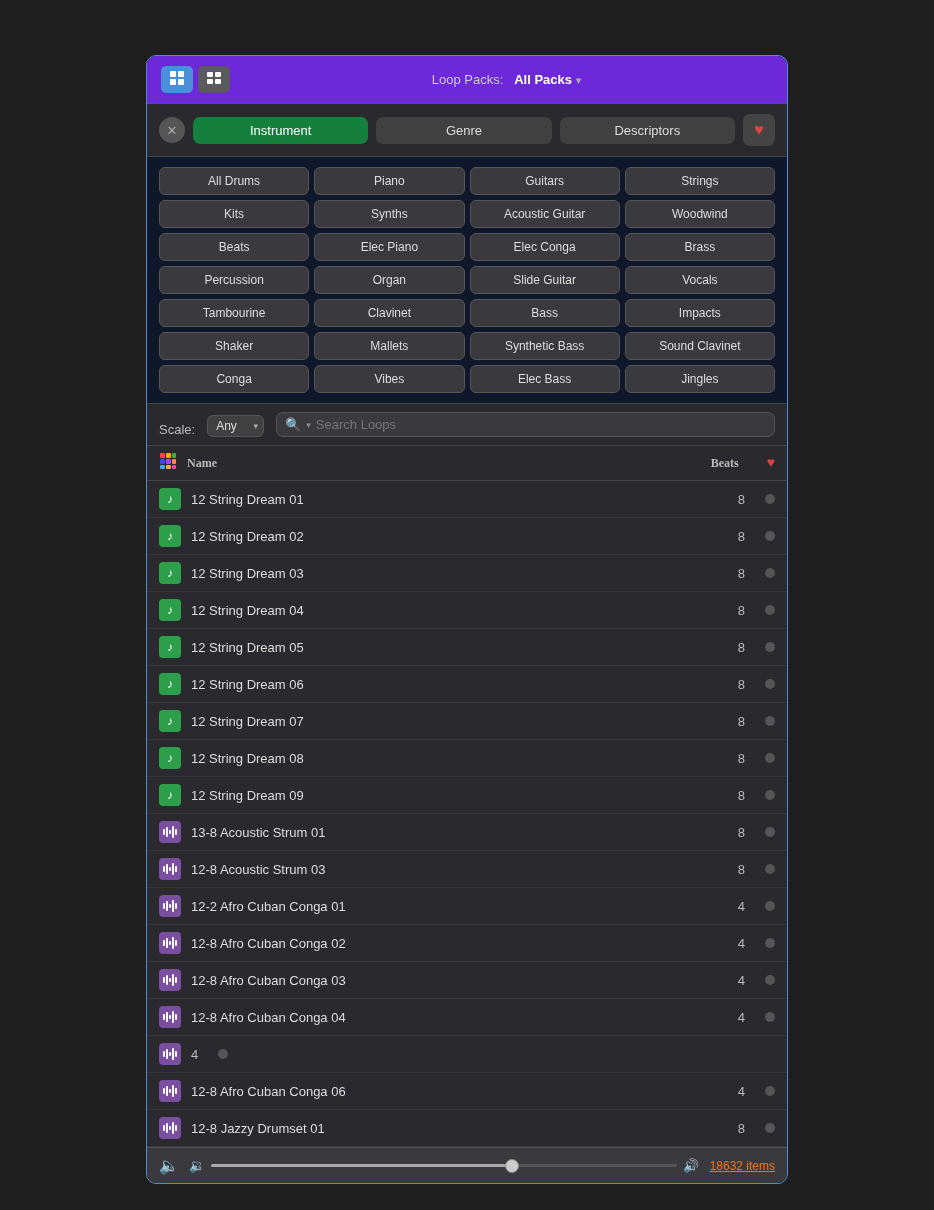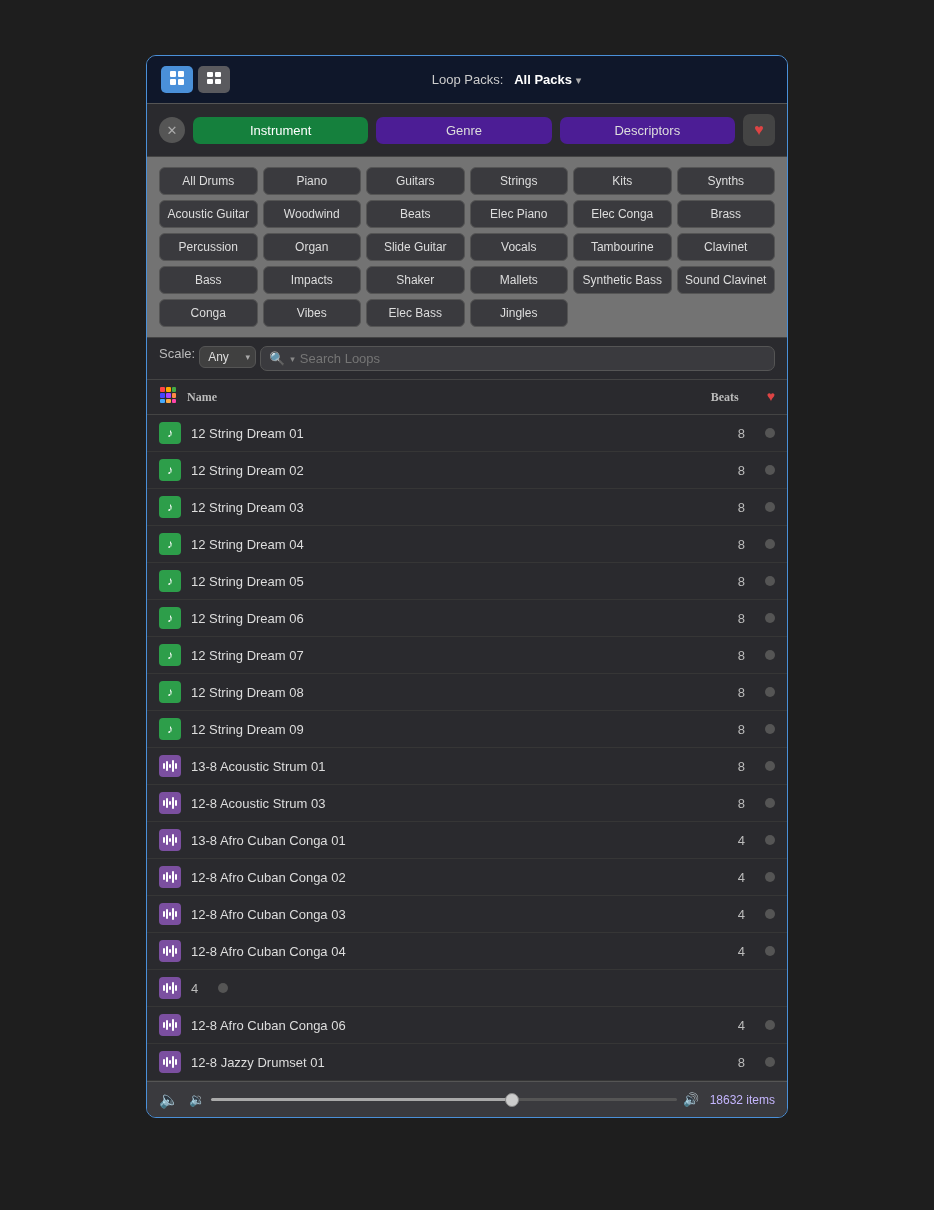--- a/index.html
+++ b/index.html
@@ -19,21 +19,21 @@
       background: #2a2a2e;
       border-radius: 10px;
       border: 1.5px solid #4a90d9;
       overflow: hidden;
       display: flex;
       flex-direction: column;
     }
 
     
     .header {
-      background: #0f172a;
+      background: #6d28d9;
       padding: 10px 14px;
       display: flex;
       align-items: center;
       gap: 10px;
       border-bottom: 1px solid #555;
     }
     .view-toggle {
       display: flex;
       gap: 5px;
     }
@@ -82,21 +82,21 @@
       color: #aaa;
       font-size: 13px;
       cursor: pointer;
       display: flex; align-items: center; justify-content: center;
     }
     .tab-btn {
       flex: 1;
       padding: 6px 10px;
       border-radius: 7px;
       border: none;
-      background: #4c1d95;
+      background: #404040;
       color: #ddd;
       font-size: 13px;
       font-weight: 500;
       cursor: pointer;
     }
     .tab-btn.active {
       background: #15803d;
       color: #fff;
     }
     .heart-btn {
@@ -106,45 +106,45 @@
       border: none;
       color: #d44;
       font-size: 16px;
       cursor: pointer;
       display: flex; align-items: center; justify-content: center;
     }
 
     
     .instrument-grid {
       display: grid;
-      grid-template-columns: repeat(6, 1fr);
+      grid-template-columns: repeat(4, 1fr);
       gap: 5px;
       padding: 10px 12px;
-      background: #737373;
+      background: #0f172a;
       border-bottom: 1px solid #444;
     }
     .inst-btn {
       padding: 6px 4px;
       border-radius: 6px;
       border: 1px solid #555;
       background: #3a3a3e;
       color: #ddd;
       font-size: 12px;
       cursor: pointer;
       text-align: center;
       white-space: nowrap;
       overflow: hidden;
       text-overflow: ellipsis;
     }
 
     
     .search-row {
       display: flex;
-      align-items: flex-start;
-      gap: 4px;
+      align-items: flex-end;
+      gap: 12px;
       padding: 8px 12px;
       background: #2a2a2e;
       border-bottom: 1px solid #444;
     }
     .scale-label {
       color: #bbb;
       font-size: 13px;
       white-space: nowrap;
     }
     .scale-select {
@@ -314,23 +314,24 @@
     }
     .volume-slider::-webkit-slider-thumb {
       -webkit-appearance: none;
       width: 14px; height: 14px;
       border-radius: 50%;
       background: #ccc;
       border: 1px solid #888;
       cursor: pointer;
     }
     .items-count {
-      color: #c4b5fd;
+      color: #f97316;
       font-size: 12px;
       white-space: nowrap;
+      text-decoration: underline;
     }
 
     
     .loop-list::-webkit-scrollbar { width: 8px; }
     .loop-list::-webkit-scrollbar-track { background: #2a2a2e; }
     .loop-list::-webkit-scrollbar-thumb { background: #555; border-radius: 4px; }
   </style>
 </head>
 <body>
 
@@ -525,21 +526,21 @@
       <div class="loop-item">
         <div class="loop-item-icon purple">
           <svg width="14" height="14" viewBox="0 0 14 14" fill="white">
             <rect x="0" y="4" width="2" height="6" rx="1"></rect>
             <rect x="3" y="2" width="2" height="10" rx="1"></rect>
             <rect x="6" y="5" width="2" height="4" rx="1"></rect>
             <rect x="9" y="1" width="2" height="12" rx="1"></rect>
             <rect x="12" y="4" width="2" height="6" rx="1"></rect>
           </svg>
         </div>
-        <span class="loop-item-name">13-8 Afro Cuban Conga 01</span>
+        <span class="loop-item-name">12-2 Afro Cuban Conga 01</span>
         <span class="loop-item-beats">4</span>
         <div class="loop-item-dot"></div>
       </div>
       <div class="loop-item">
         <div class="loop-item-icon purple">
           <svg width="14" height="14" viewBox="0 0 14 14" fill="white">
             <rect x="0" y="4" width="2" height="6" rx="1"></rect>
             <rect x="3" y="2" width="2" height="10" rx="1"></rect>
             <rect x="6" y="5" width="2" height="4" rx="1"></rect>
             <rect x="9" y="1" width="2" height="12" rx="1"></rect>

